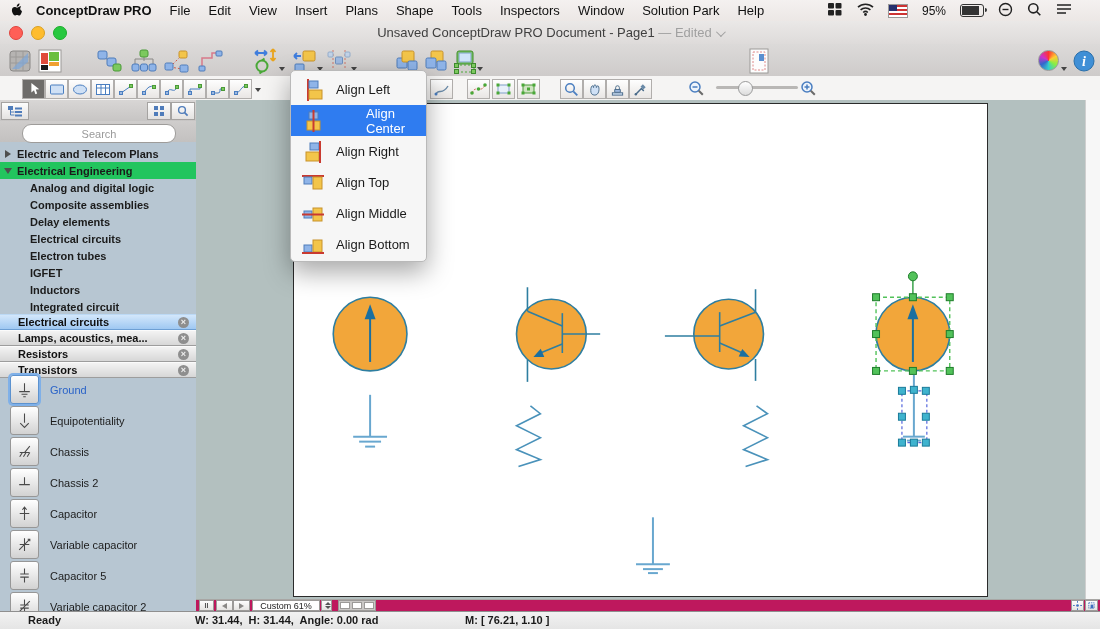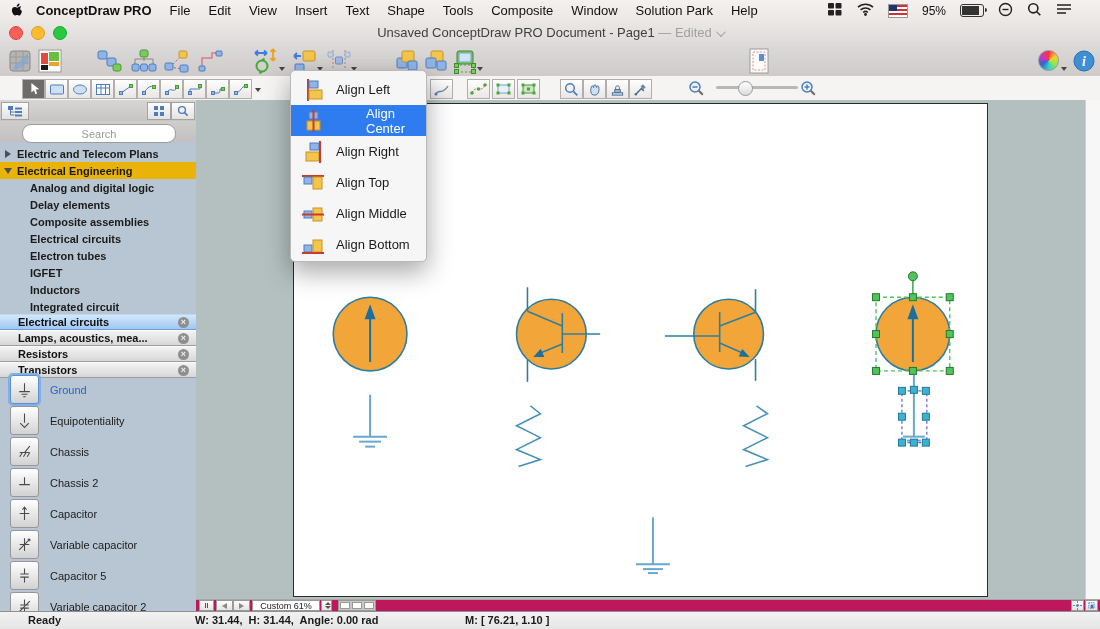--- a/index.html
+++ b/index.html
@@ -61,21 +61,21 @@
   .side-toolbar{position:absolute;top:0;left:0;right:0;height:21px;background:linear-gradient(#d8d6d5,#c7c5c4);border-bottom:1px solid #a9a7a5;}
   .sbtn{position:absolute;top:2px;height:16px;background:linear-gradient(#fdfdfd,#e4e2e0);border:1px solid #a5a3a1;display:flex;align-items:center;justify-content:center;}
   .side-search{position:absolute;top:21px;left:0;right:0;height:21px;background:linear-gradient(#cfcdcc,#c3c1c0);}
   .search-input{position:absolute;left:22px;top:3px;width:148px;height:15px;border:1px solid #9e9c9a;border-radius:9px;
     background:#fff;font-size:11px;color:#333;text-align:center;outline:none;font-family:"Liberation Sans",sans-serif;}
   .search-input::placeholder{color:#9a9a9a;}
   .search-glass{position:absolute;left:60px;top:7px;pointer-events:none;}
 
   .tree{position:absolute;top:42px;left:0;right:0;height:172px;padding-top:3px;}
   .tree-item{height:17px;display:flex;align-items:center;font-size:11px;font-weight:bold;color:#1b1b1b;}
-  .tree-item.selected{background:#eab308;}
+  .tree-item.selected{background:#22c55e;}
   .caret-r{width:0;height:0;border-top:4px solid transparent;border-bottom:4px solid transparent;border-left:6px solid #4e4e4e;margin:0 6px 0 5px;}
   .caret-d{width:0;height:0;border-left:4px solid transparent;border-right:4px solid transparent;border-top:6px solid #4e4e4e;margin:0 5px 0 4px;}
   .tree-item .lbl-child{padding-left:30px;}
 
   .libs{position:absolute;top:214px;left:0;right:0;}
   .lib-row{height:14px;display:flex;align-items:center;font-size:11px;font-weight:bold;color:#111;
     background:linear-gradient(#f3f3f3,#d7d7d7);border-bottom:1px solid #9d9d9d;border-top:1px solid #fbfbfb;padding-left:18px;position:relative;}
   .lib-row.sel{background:linear-gradient(#d3e7fb,#9fc8f2);border-top:1px solid #bcd9f5;border-bottom:1px solid #6d9fd4;}
   .lib-close{position:absolute;right:7px;top:2px;width:11px;height:11px;border-radius:50%;background:#8e8e8e;color:#efefef;
     font-size:9px;line-height:11px;text-align:center;font-weight:bold;}
@@ -130,24 +130,24 @@
     <div class="apple">
       <svg width="13" height="15" viewBox="0 0 13 15">
           <path fill="#111" d="M8.4 1.6c.5-.6 1.4-1.1 2.1-1.1.1.8-.2 1.6-.7 2.2-.5.6-1.3 1.1-2.1 1-.1-.7.3-1.5.7-2.1zM10.6 4.1c-1.2 0-1.7.6-2.5.6-.8 0-1.5-.6-2.5-.6C4.3 4.1 2.9 5.2 2.9 7.3c0 2.4 1.9 5.2 3 5.2.7 0 1.1-.5 2.1-.5 1 0 1.4.5 2.2.5 1.1 0 2.7-2.7 2.7-4.6-1-.5-1.7-1.4-1.7-2.4 0-.8.4-1.4.9-1.8-.4-.4-1-.6-1.5-.6z"></path>
         </svg>
     </div>
     <span class="menu-item app">ConceptDraw PRO</span>
     <span class="menu-item">File</span>
     <span class="menu-item">Edit</span>
     <span class="menu-item">View</span>
     <span class="menu-item">Insert</span>
-    <span class="menu-item">Text</span>
+    <span class="menu-item">Plans</span>
     <span class="menu-item">Shape</span>
     <span class="menu-item">Tools</span>
-    <span class="menu-item">Composite</span>
+    <span class="menu-item">Inspectors</span>
     <span class="menu-item">Window</span>
     <span class="menu-item">Solution Park</span>
     <span class="menu-item">Help</span>
     <div class="menu-status">
       <span><svg width="16" height="14" viewBox="0 0 16 14">
             <rect x="1" y="1" width="6" height="5.5" rx="1" fill="#222"></rect>
             <rect x="8.5" y="1" width="6" height="5.5" rx="1" fill="#222"></rect>
             <rect x="1" y="8" width="6" height="5.5" rx="1" fill="#222"></rect>
             <rect x="8.5" y="8" width="6" height="5.5" rx="1" fill="#222"></rect>
           </svg></span>
@@ -497,24 +497,24 @@
             <span>Electric and Telecom Plans</span>
           </div>
         <div class="tree-item selected">
             <span class="caret-d"></span>
             <span>Electrical Engineering</span>
           </div>
         <div class="tree-item">
             <span class="lbl-child">Analog and digital logic</span>
           </div>
         <div class="tree-item">
+            <span class="lbl-child">Composite assemblies</span>
+          </div>
+        <div class="tree-item">
             <span class="lbl-child">Delay elements</span>
-          </div>
-        <div class="tree-item">
-            <span class="lbl-child">Composite assemblies</span>
           </div>
         <div class="tree-item">
             <span class="lbl-child">Electrical circuits</span>
           </div>
         <div class="tree-item">
             <span class="lbl-child">Electron tubes</span>
           </div>
         <div class="tree-item">
             <span class="lbl-child">IGFET</span>
           </div>

